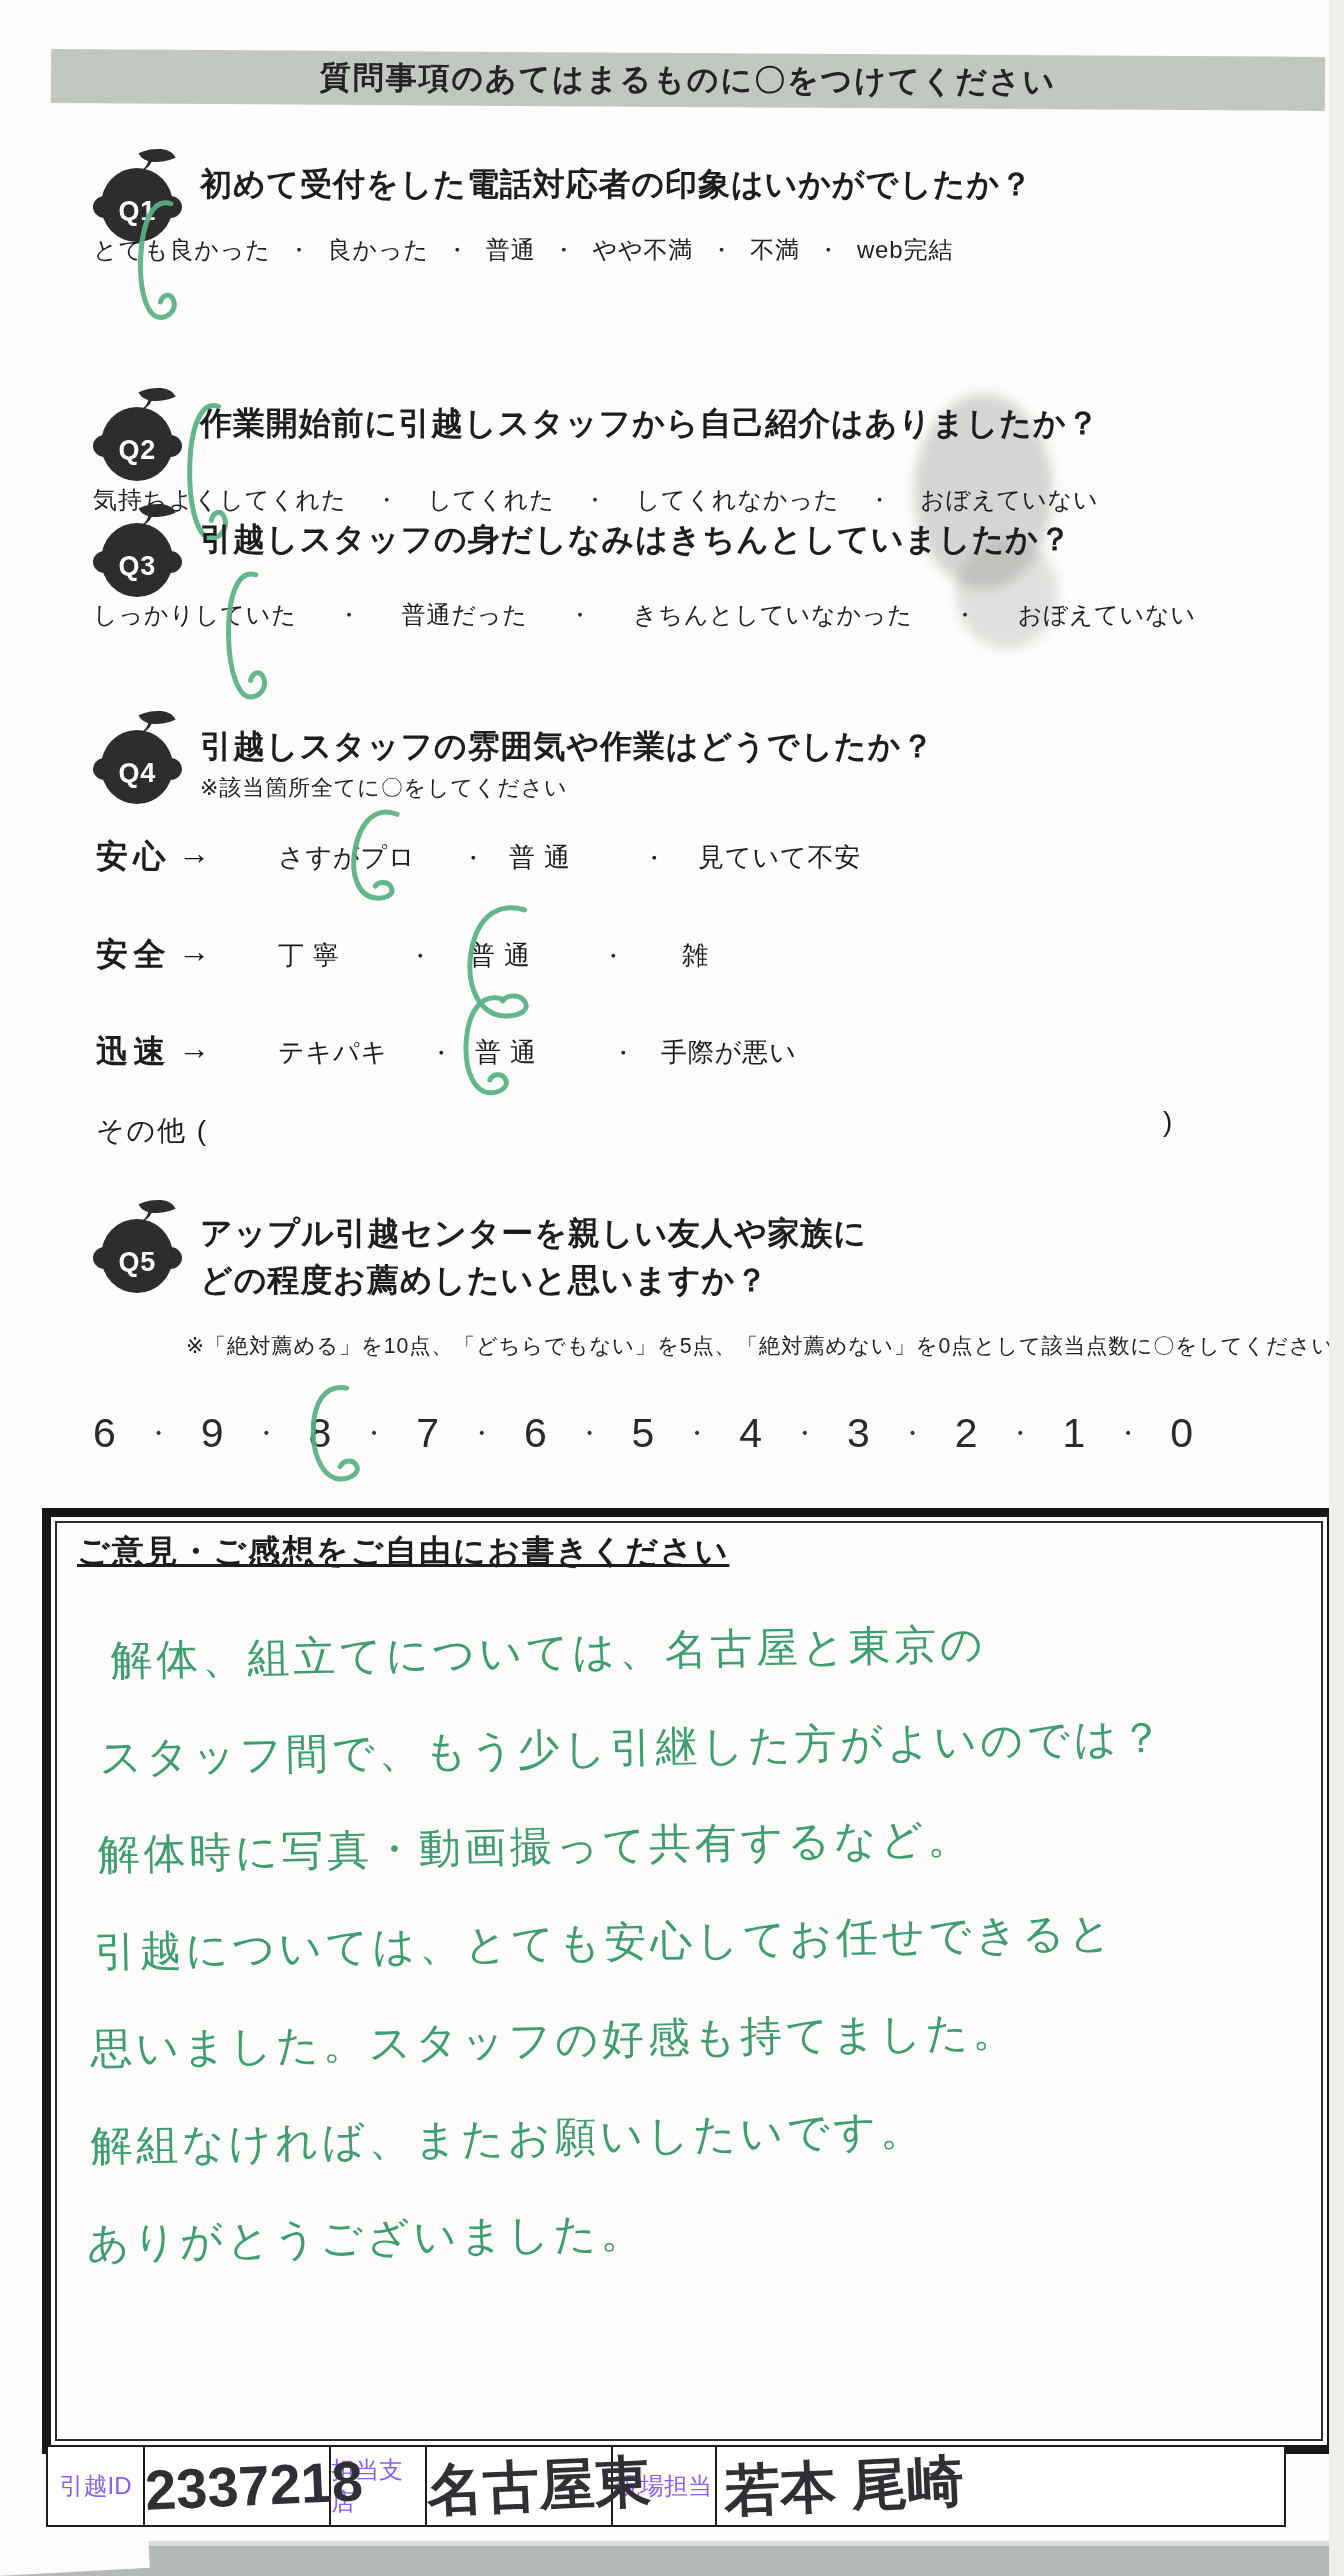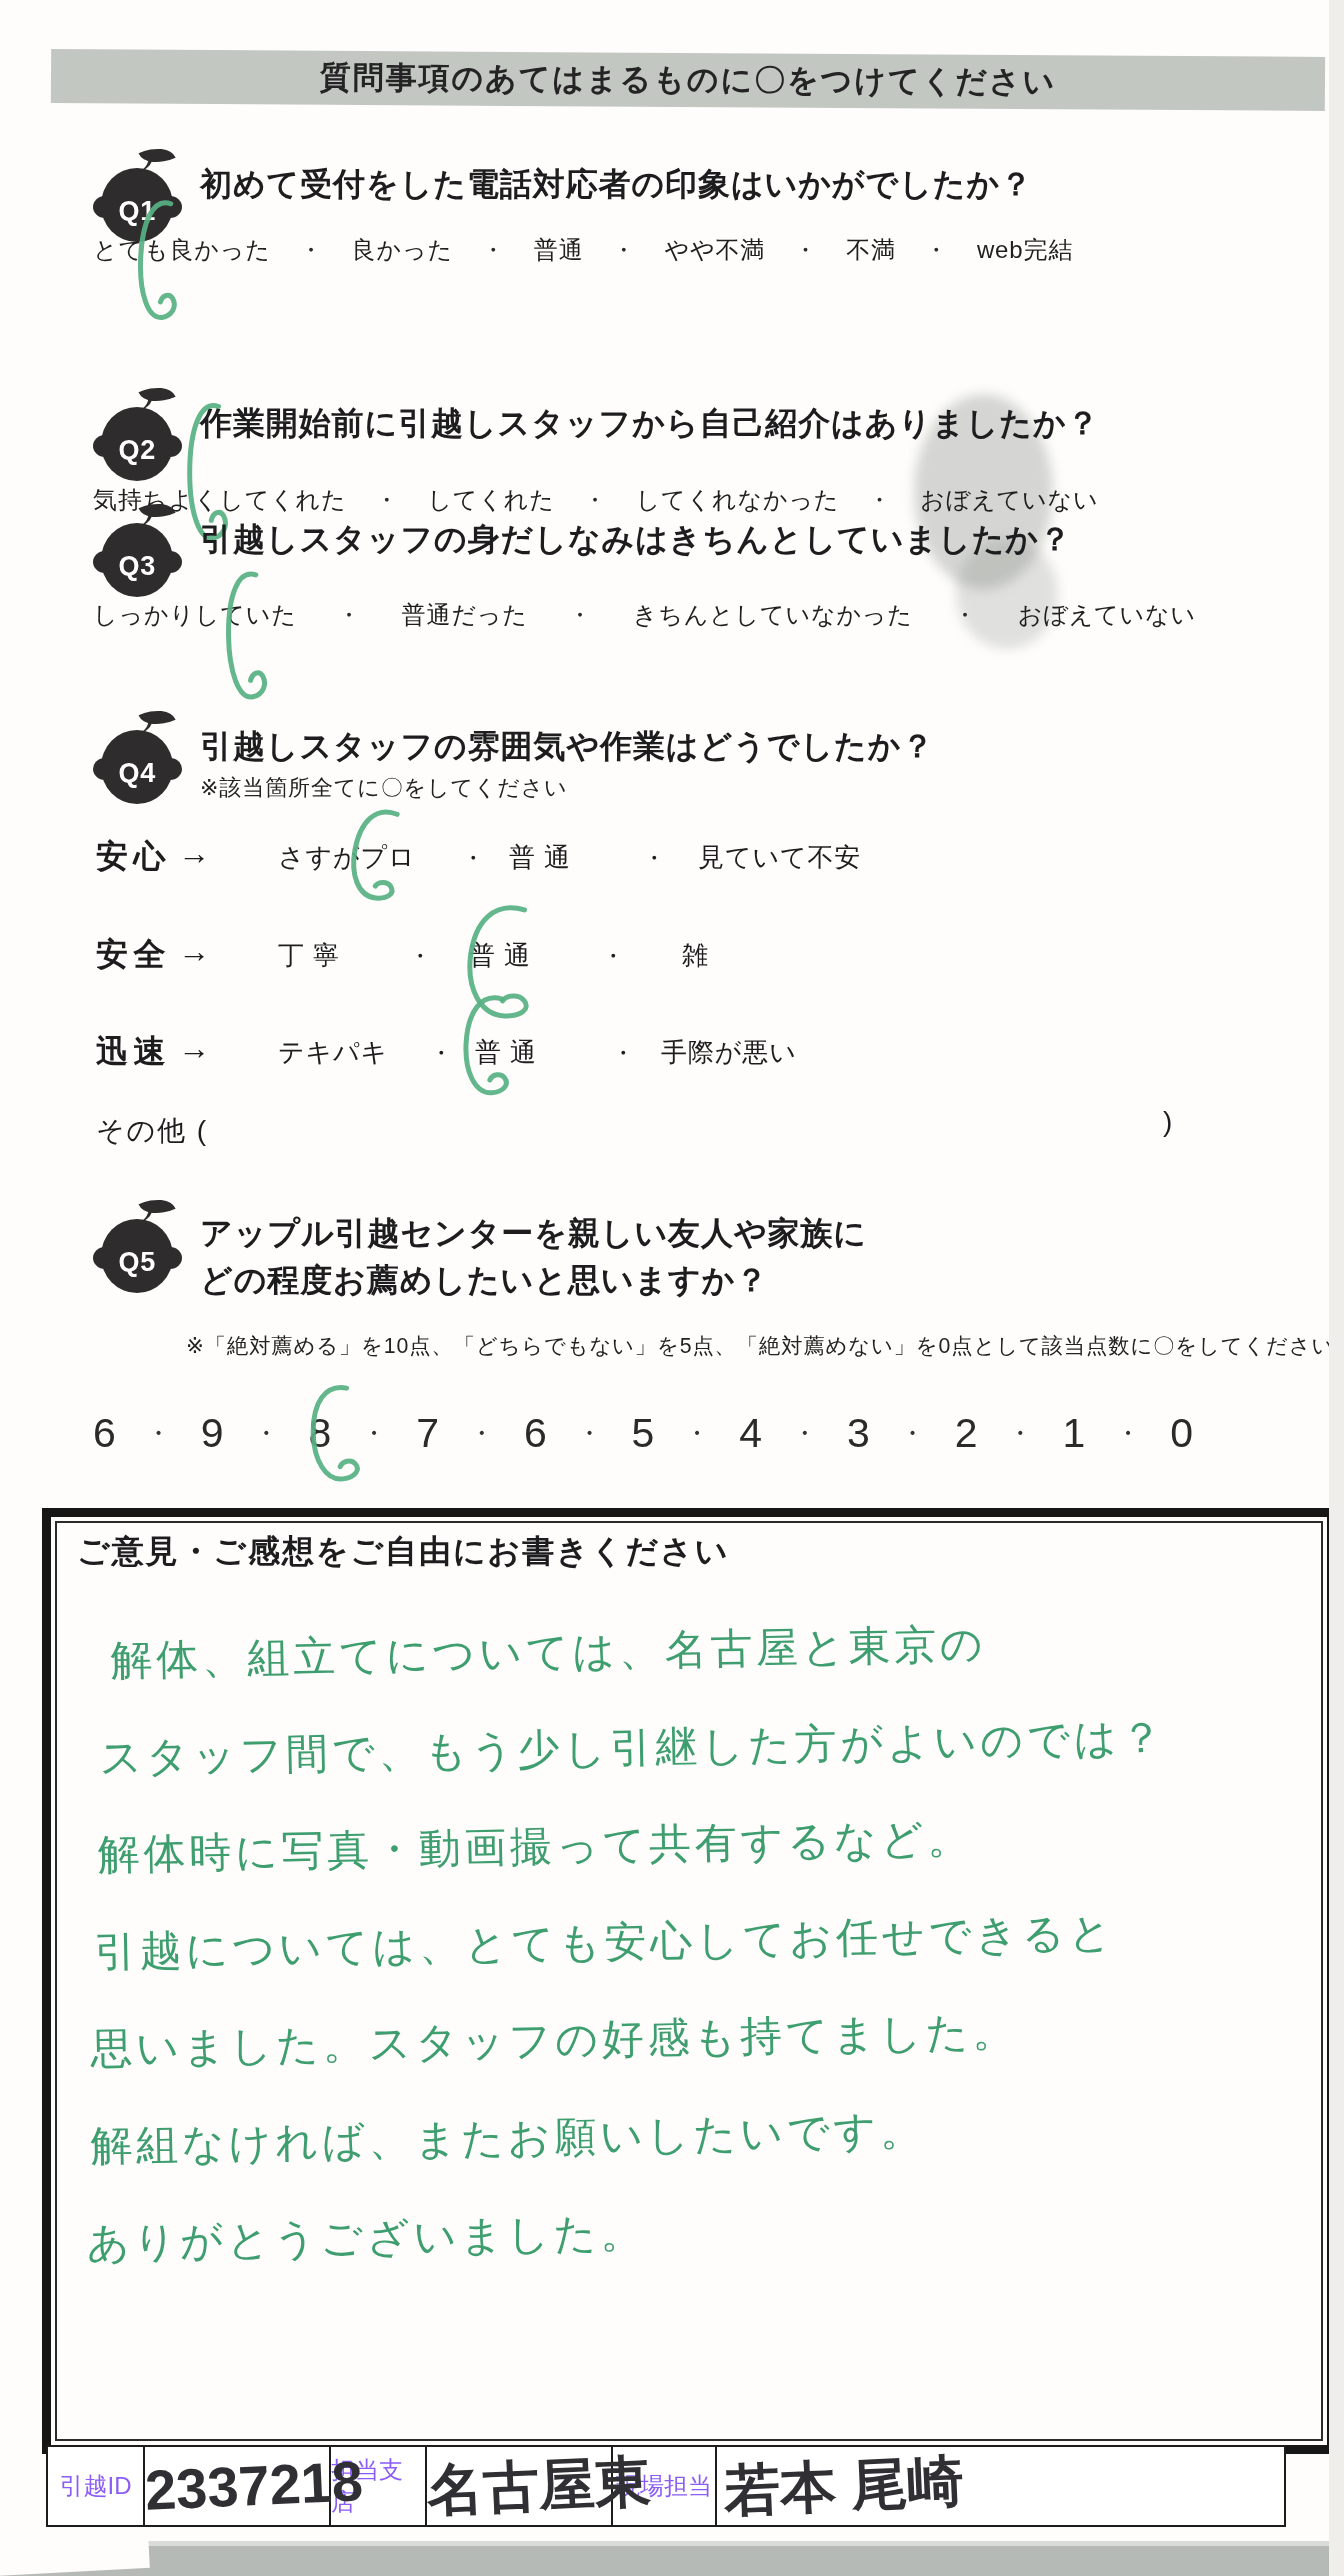--- a/index.html
+++ b/index.html
@@ -21,21 +21,21 @@
   .badge .leaf{position:absolute;left:48px;top:-1.9px;width:32px;height:18.6px;background:#2e2c2c;
                border-radius:0 100% 0 100%;transform:rotate(-24deg);}
   .badge .qlabel{position:absolute;left:8.4px;top:48px;width:72px;text-align:center;color:#fff;
                  font-size:27px;font-weight:bold;letter-spacing:0.9px;}
 
   .qtext{position:absolute;left:200px;font-size:32px;font-weight:bold;letter-spacing:0.9px;white-space:nowrap;}
   .qnote{position:absolute;font-size:22px;color:#222;letter-spacing:0.9px;white-space:nowrap;}
 
   .opts{position:absolute;left:93px;display:flex;align-items:center;font-size:24px;color:#1f1f1f;
         letter-spacing:0.9px;white-space:nowrap;}
-  .q1opts{gap:28px}.q2opts{gap:28px}.q3opts{gap:40px}
+  .q1opts{gap:16px}.q2opts{gap:28px}.q3opts{gap:40px}
   .dot{font-size:24px;color:#2a2a2a;}
 
   
   .q4row{position:absolute;left:0;width:1256px;height:41px;}
   .q4label{position:absolute;left:96px;font-size:32px;font-weight:bold;letter-spacing:5.6px;}
   .q4arrow{position:absolute;left:178px;font-size:32px;font-weight:bold;}
   .q4opt,.q4dot{position:absolute;font-size:26px;letter-spacing:0.9px;white-space:nowrap;top:4.6px;}
   .q4dot{top:6.5px;font-size:24px;}
   .other{position:absolute;left:96px;font-size:28px;letter-spacing:1.9px;}
   .otherclose{position:absolute;left:1163px;font-size:28px;}
@@ -45,21 +45,21 @@
          align-items:center;font-size:41px;color:#2a2a2a;}
   .scale .dot{font-size:26px;color:#333;}
 
   
   .pen{position:absolute;opacity:.92;}
 
   
   .box{position:absolute;left:42px;top:1508px;width:1276px;height:928px;border:9.3px solid #161616;
        background:#fefdfb;}
   .boxinner{position:absolute;inset:3.7px;border:2.8px solid #2b2b2b;}
-  .boxtitle{position:absolute;left:26px;top:13px;font-size:32px;font-weight:bold;letter-spacing:1.9px;}
+  .boxtitle{position:absolute;left:26px;top:13px;font-size:32px;font-weight:bold;letter-spacing:1.9px;text-decoration:underline;}
   .hand{position:absolute;left:30px;top:85px;transform:rotate(-1.1deg);color:#3f9e6f;font-size:42px;
         letter-spacing:3.7px;line-height:97px;font-weight:400;white-space:nowrap;}
   .hand div:nth-child(1){margin-left:35px;}
   .hand div:nth-child(2){margin-left:22px;}
   .hand div:nth-child(3){margin-left:18.6px;}
   .hand div:nth-child(4){margin-left:13px;}
   .hand div:nth-child(5){margin-left:7.4px;}
   .hand div:nth-child(6){margin-left:5.6px;}
 
   

